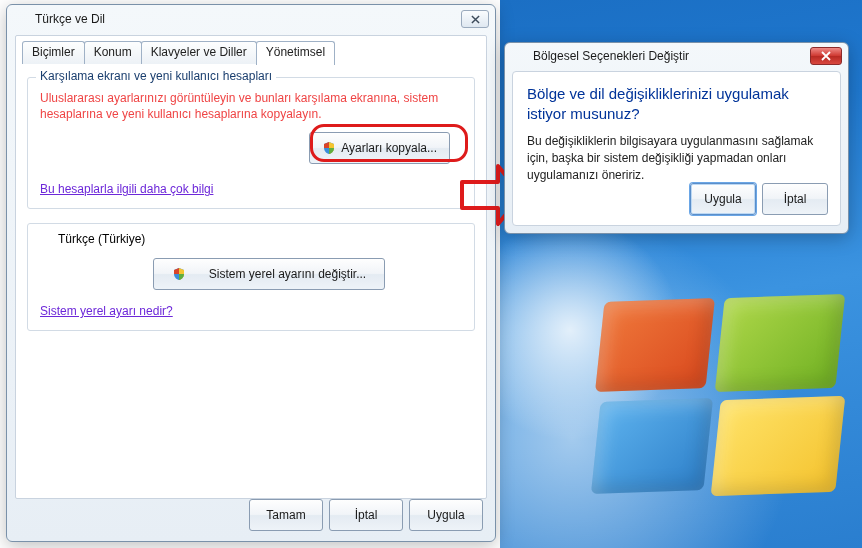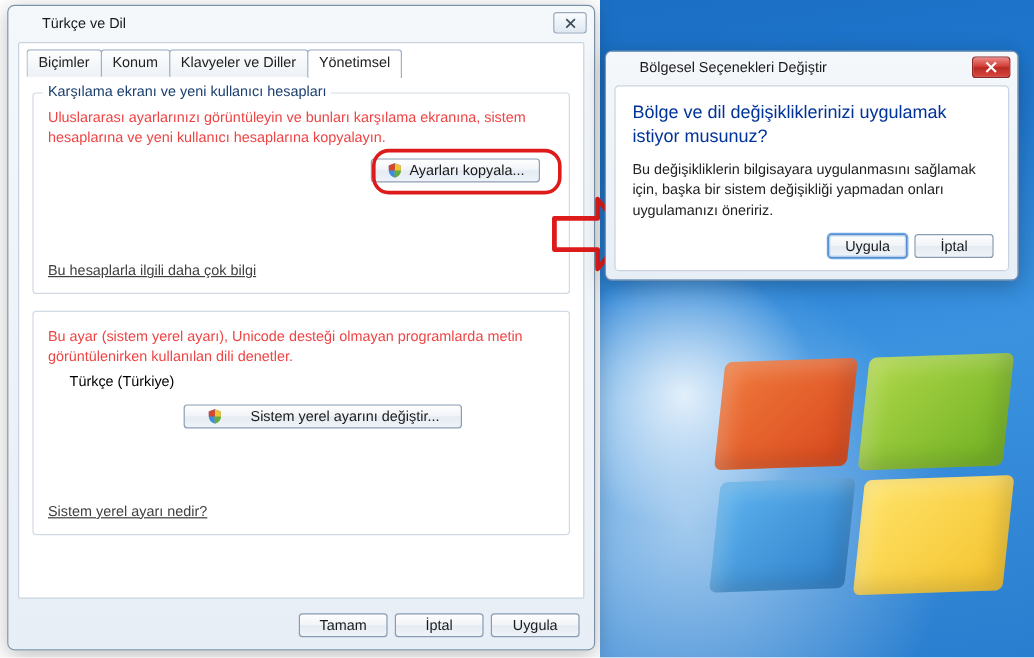--- a/index.html
+++ b/index.html
@@ -148,44 +148,43 @@
     color: #ef4444;
     font-size: 12px;
     line-height: 1.35;
     margin-bottom: 10px;
   }
   .btn7 {
     display: inline-flex;
     align-items: center;
     justify-content: center;
     gap: 5px;
-    height: 20px;
+    height: 32px;
     padding: 0 12px;
     border: 1px solid #8a9cb2;
     border-radius: 3px;
     background: linear-gradient(#fefefe 0%, #f1f4f8 48%, #e4ebf2 52%, #eef3f8 100%);
     font-size: 12px;
     color: #1a1a1a;
     cursor: default;
     white-space: nowrap;
   }
   .btn-row { text-align: center; }
   .highlight-oval {
     position: absolute;
     border: 3px solid #de1b1b;
     border-radius: 14px;
     pointer-events: none;
   }
   .link {
-    color: #404040;
+    color: #6d28d9;
     text-decoration: underline;
     font-size: 12px;
     cursor: pointer;
     display: inline-block;
-    margin-top: 48px;
   }
   .dialog-buttons {
     position: absolute;
     right: 12px; bottom: 10px;
     display: flex;
     gap: 6px;
   }
 
   
   .red-arrow {
@@ -298,21 +297,20 @@
               <span>Ayarları kopyala...</span>
             </span>
             <div class="highlight-oval" style="left:270px; top:-8px; width:158px; height:38px;"></div>
           </div>
           <div style="margin-top:18px;">
             <span class="link">Bu hesaplarla ilgili daha çok bilgi</span>
           </div>
         </div>
 
         <div class="groupbox">
-          <div class="gdesc">Bu ayar (sistem yerel ayarı), Unicode desteği olmayan programlarda metin görüntülenirken kullanılan dili denetler.</div>
           <div style="padding-left:18px; margin-top:-4px; margin-bottom:12px;">Türkçe (Türkiye)</div>
           <div class="btn-row" style="text-align:center; padding-left:36px;">
             <span class="btn7" style="padding:0 18px;gap:23px;">
               <span class="shield">
                 <svg viewBox="0 0 14 14">
                     <path d="M7 1 L12 3 V7 C12 10 9.5 12.5 7 13 C4.5 12.5 2 10 2 7 V3 Z" fill="#3a8edb"></path>
                     <path d="M7 1 L12 3 V7 C12 10 9.5 12.5 7 13 Z" fill="#f4c430"></path>
                     <path d="M7 1 L2 3 V7 H7 Z" fill="#d9452b"></path>
                     <path d="M7 7 H12 V7 C12 10 9.5 12.5 7 13 Z" fill="#5fae3f"></path>
                   </svg>

